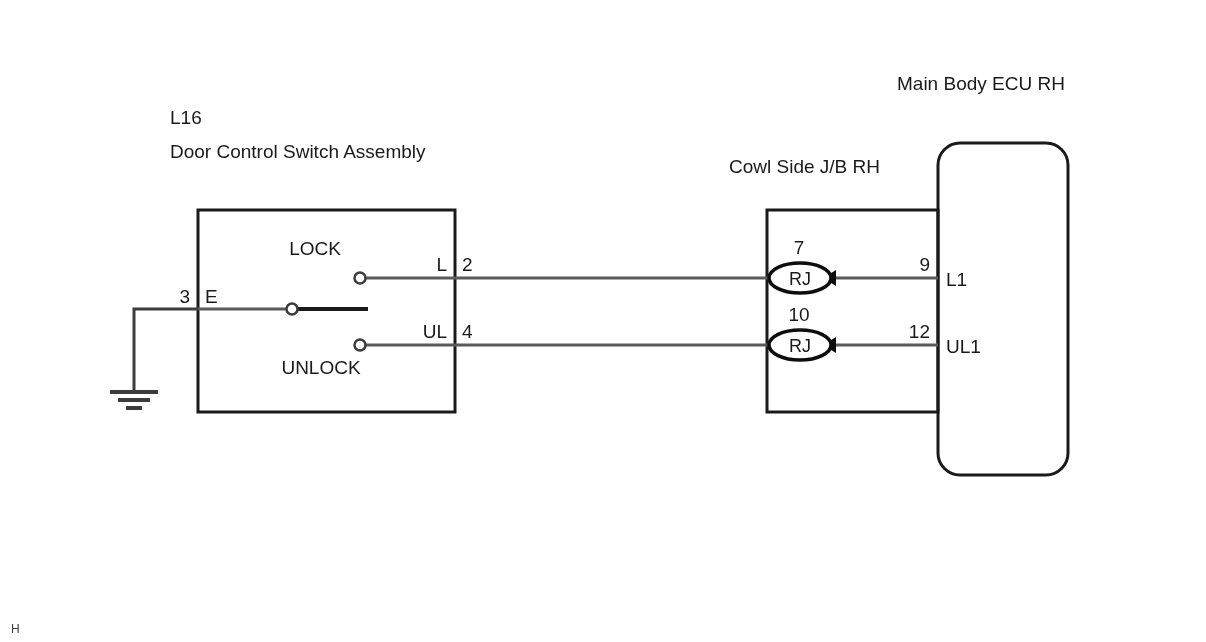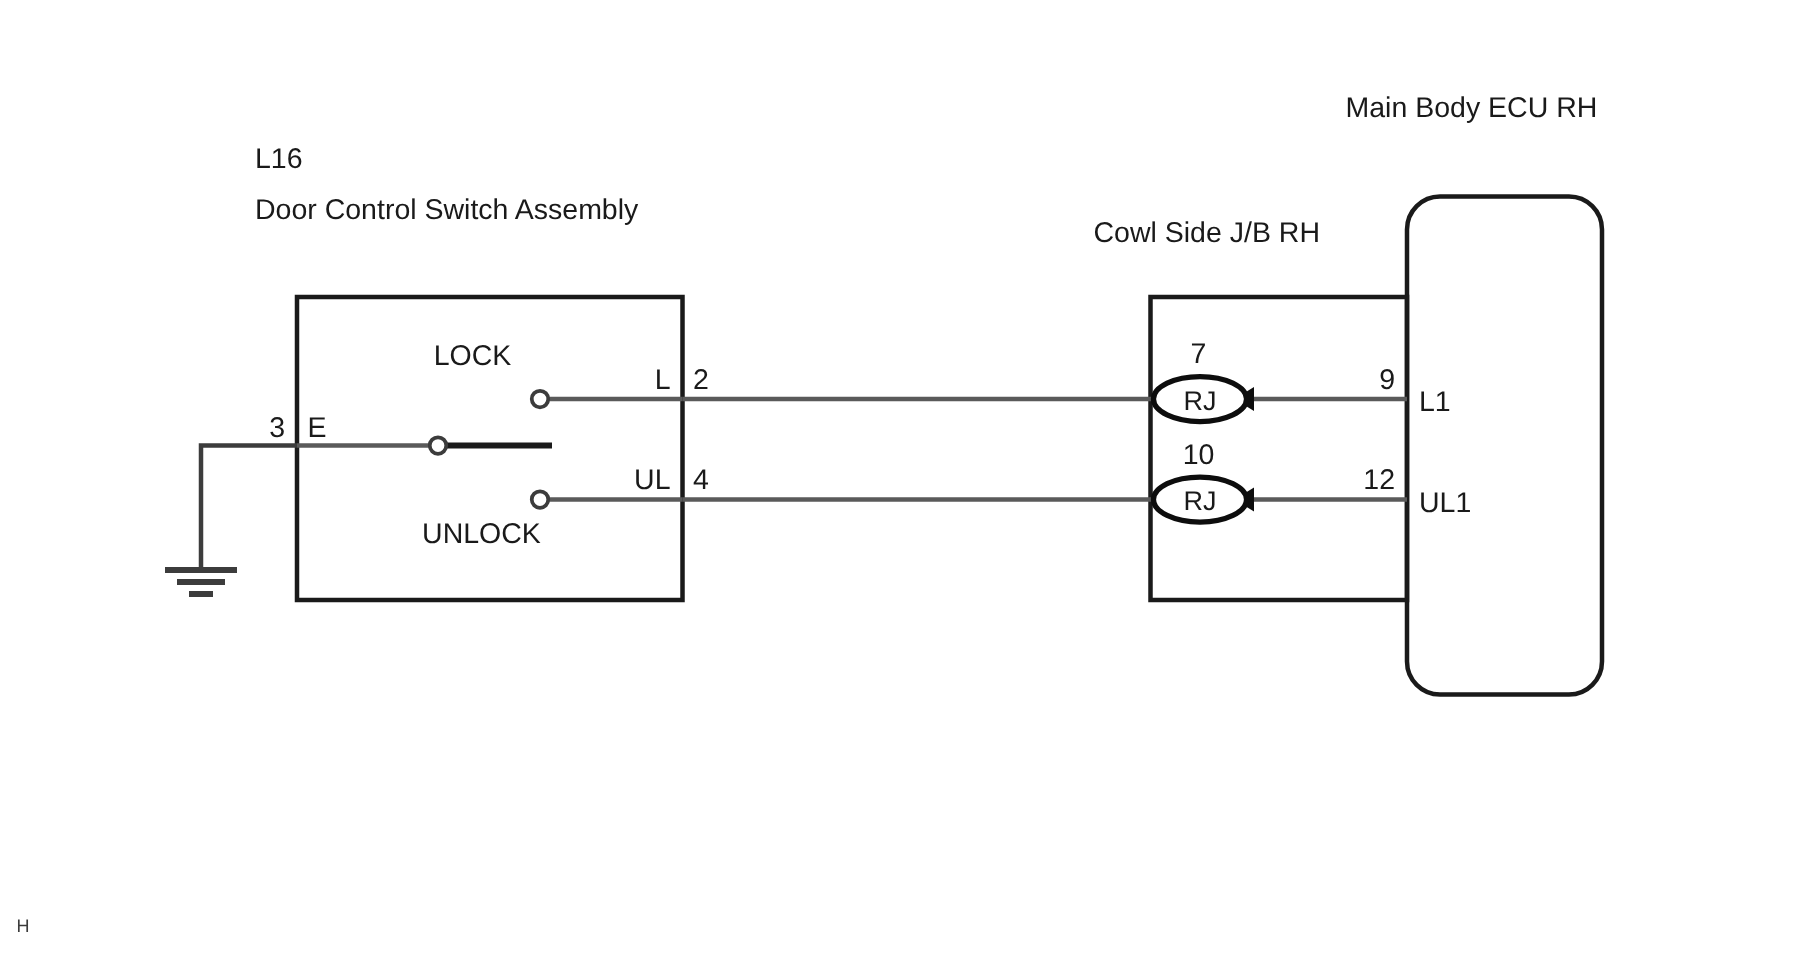--- a/index.html
+++ b/index.html
@@ -12,21 +12,21 @@
     width: 1206px;
     height: 642px;
     position: relative;
     font-family: "Liberation Sans", sans-serif;
     color: #1a1a1a;
     overflow: hidden;
   }
   #diagram-root {
     position: absolute;
     left: 0;
-    top: 0;
+    top: 12px;
     width: 1206px;
     height: 586px;
   }
   svg.diagram-canvas {
     position: absolute;
     left: 0;
     top: 0;
     width: 1206px;
     height: 642px;
     display: block;

